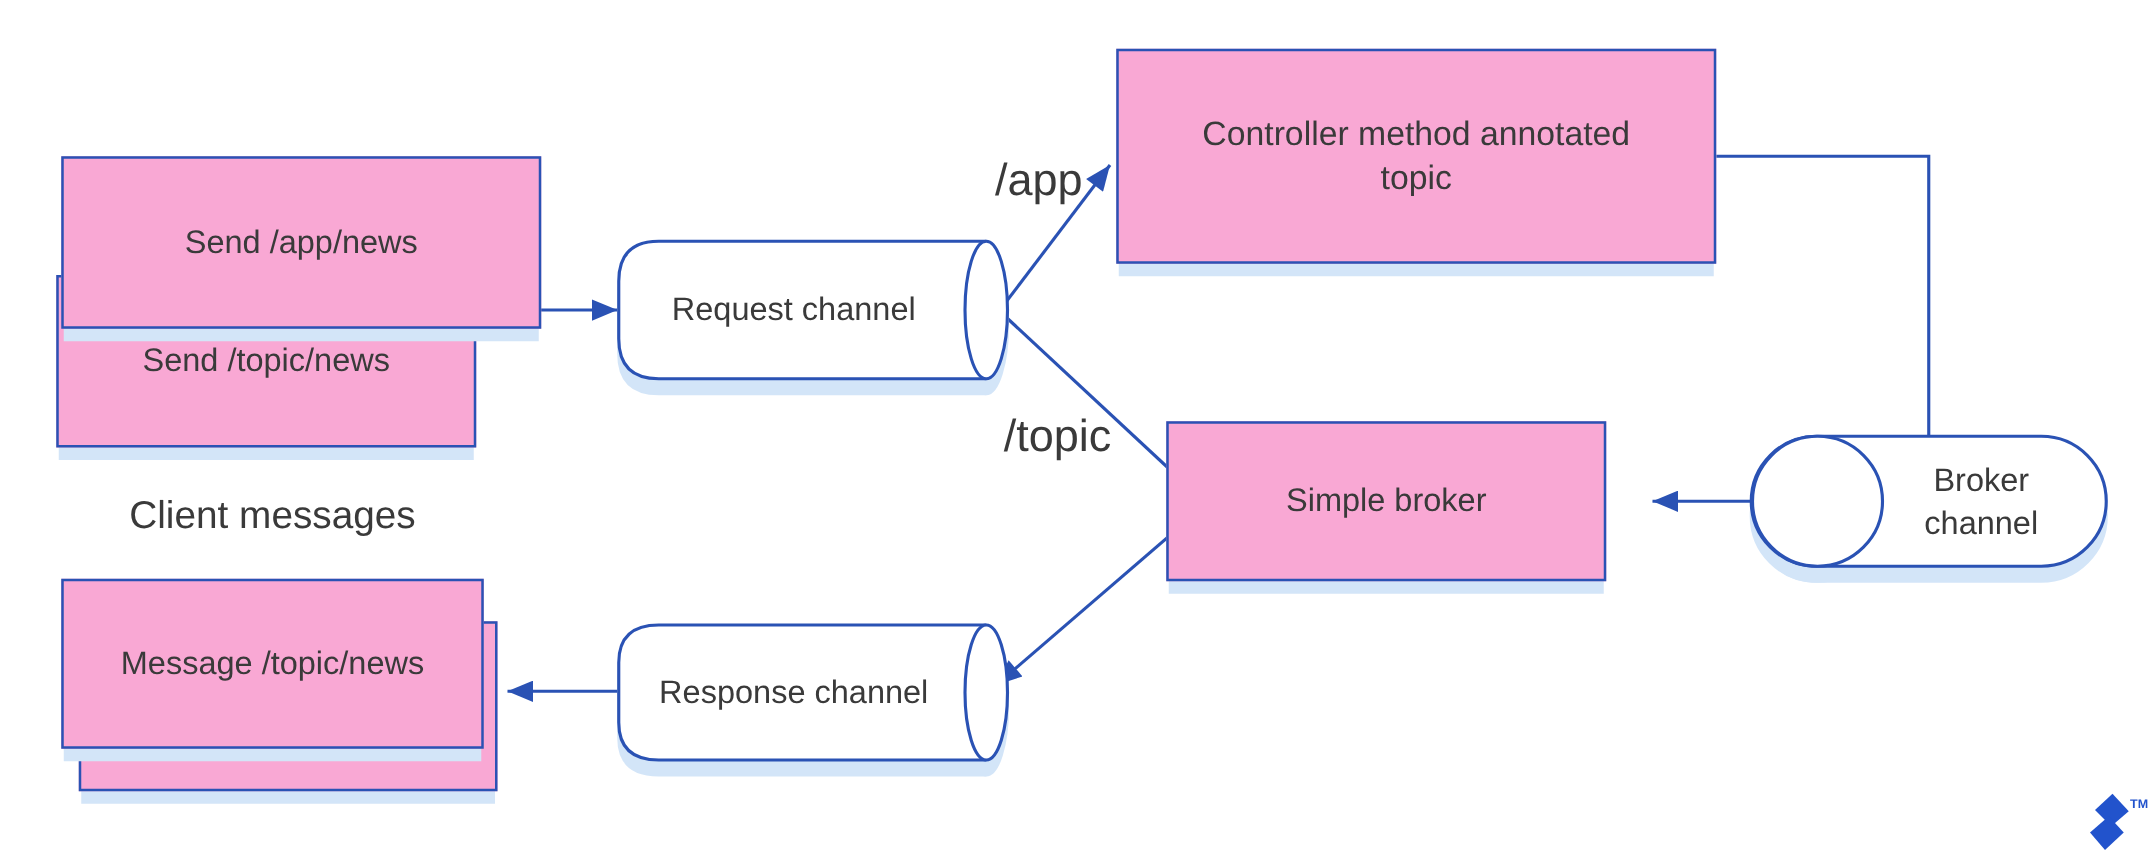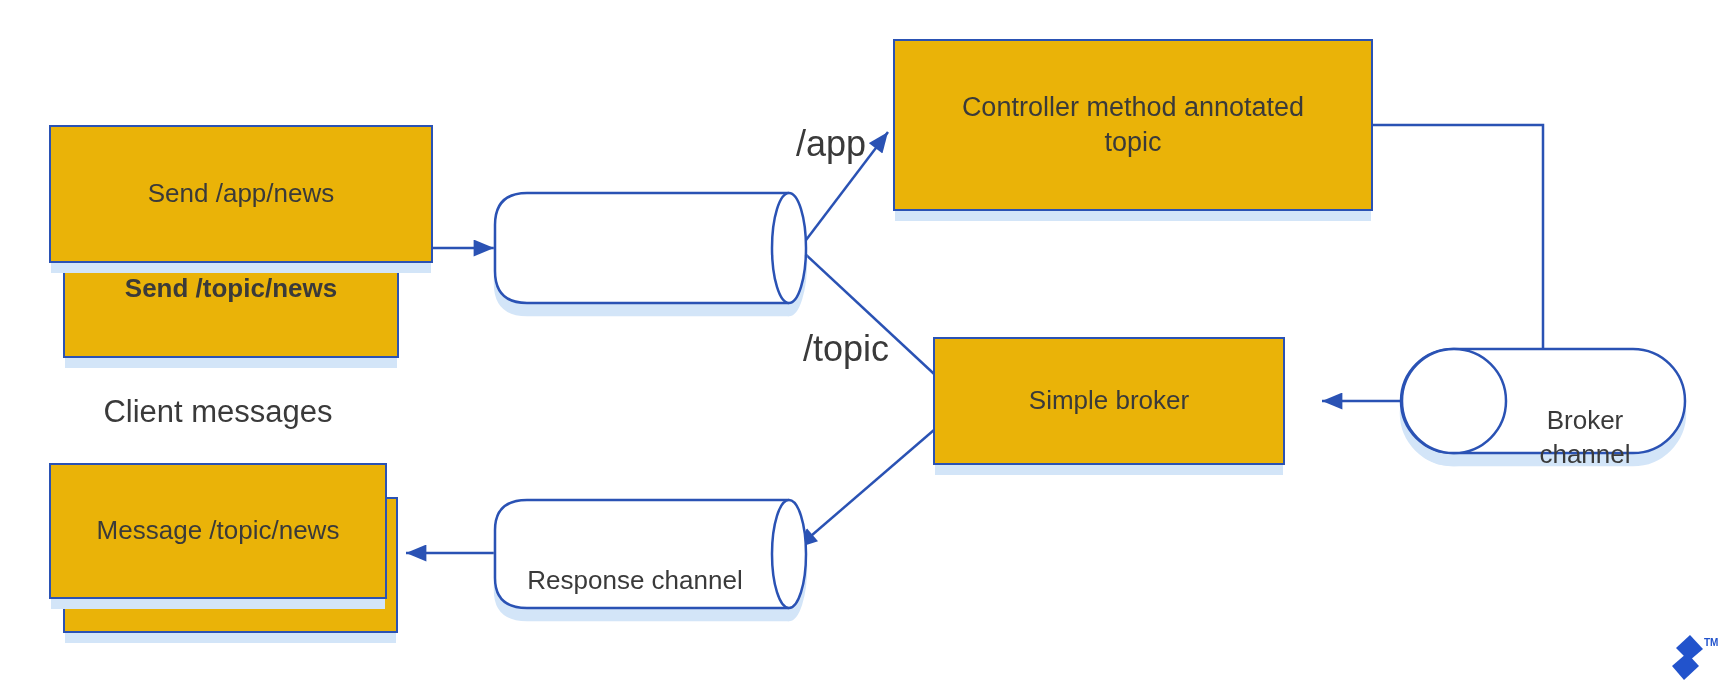--- a/index.html
+++ b/index.html
@@ -1,19 +1,19 @@
 <!DOCTYPE html>
 <html><head>
 <meta charset="utf-8">
 <style>
   html,body{margin:0;padding:0;background:#fff;}
   .stage{position:relative;width:1720px;height:685px;background:#ffffff;overflow:hidden;
          font-family:"Liberation Sans",sans-serif;color:#3a3a3a;}
   .layer{position:absolute;left:0;top:0;z-index:0;}
-  .box{position:absolute;background:#eab308;border:2.5px solid #2a52b4;
+  .box{position:absolute;background:#f9a8d4;border:2.5px solid #2a52b4;
        box-shadow:0 12px 0 -2px #d3e5f8;display:flex;align-items:center;justify-content:center;
        text-align:center;font-size:26px;line-height:1.3;box-sizing:border-box;}
   .z1{z-index:1}.z2{z-index:2}
   .txt{position:absolute;z-index:3;display:flex;flex-direction:column;align-items:center;
        justify-content:center;text-align:center;font-size:26px;line-height:1.3;}
   .caption{font-size:31px;}
   .edge-label{font-size:36px;}
   .mono{font-family:"DejaVu Sans Mono","Liberation Mono",monospace;font-size:25px;}
   .ctl-line{font-size:27px;line-height:35px;}
   svg .ln{stroke:#2a52b4;stroke-width:2.5;fill:none;}
@@ -59,21 +59,21 @@
       <circle class="shape" cx="1454" cy="401" r="52"></circle>
     </g>
 
     <g>
       <polygon class="logo" points="1676,648 1690,635 1703,649 1689,661"></polygon>
       <polygon class="logo" points="1672,666 1687,653 1699,666 1684,680"></polygon>
       <text class="tm" x="1704" y="646">TM</text>
     </g>
   </svg>
 
-  <div class="box z1" style="left:63px;top:220px;width:336px;height:138px;font-weight:bold;">
+  <div class="box z1" style="left:45px;top:220px;width:336px;height:138px;">
     <span>Send /topic/news</span>
   </div>
   <div class="box z2" style="left:49px;top:125px;width:384px;height:138px;text-align:center;">
     <span>Send /app/news</span>
   </div>
 
   <div class="txt caption" style="left:98px;top:394px;width:240px;height:36px;">Client messages</div>
 
   <div class="box z1" style="left:893px;top:39px;width:480px;height:172px;flex-direction:column;">
     <span class="ctl-line">Controller method annotated</span>
@@ -82,22 +82,23 @@
 
   <div class="box z1" style="left:933px;top:337px;width:352px;height:128px;">
     <span>Simple broker</span>
   </div>
 
   <div class="box z1" style="left:63px;top:497px;width:335px;height:136px;"></div>
   <div class="box z2" style="left:49px;top:463px;width:338px;height:136px;">
     <span>Message /topic/news</span>
   </div>
 
-  <div class="txt" style="left:495px;top:500px;width:280px;height:108px;margin-top:27px;">Response channel</div>
-  <div class="txt" style="left:1495px;top:349px;width:180px;height:104px;line-height:34px;margin-top:36px;">
+  <div class="txt" style="left:495px;top:193px;width:280px;height:110px;">Request channel</div>
+  <div class="txt" style="left:495px;top:500px;width:280px;height:108px;">Response channel</div>
+  <div class="txt" style="left:1495px;top:349px;width:180px;height:104px;line-height:34px;">
     <span>Broker</span>
     <span>channel</span>
   </div>
 
   <div class="txt edge-label" style="left:781px;top:128px;width:100px;height:32px;">/app</div>
   <div class="txt edge-label" style="left:796px;top:333px;width:100px;height:32px;">/topic</div>
 
 </div>
 
 </body></html>

